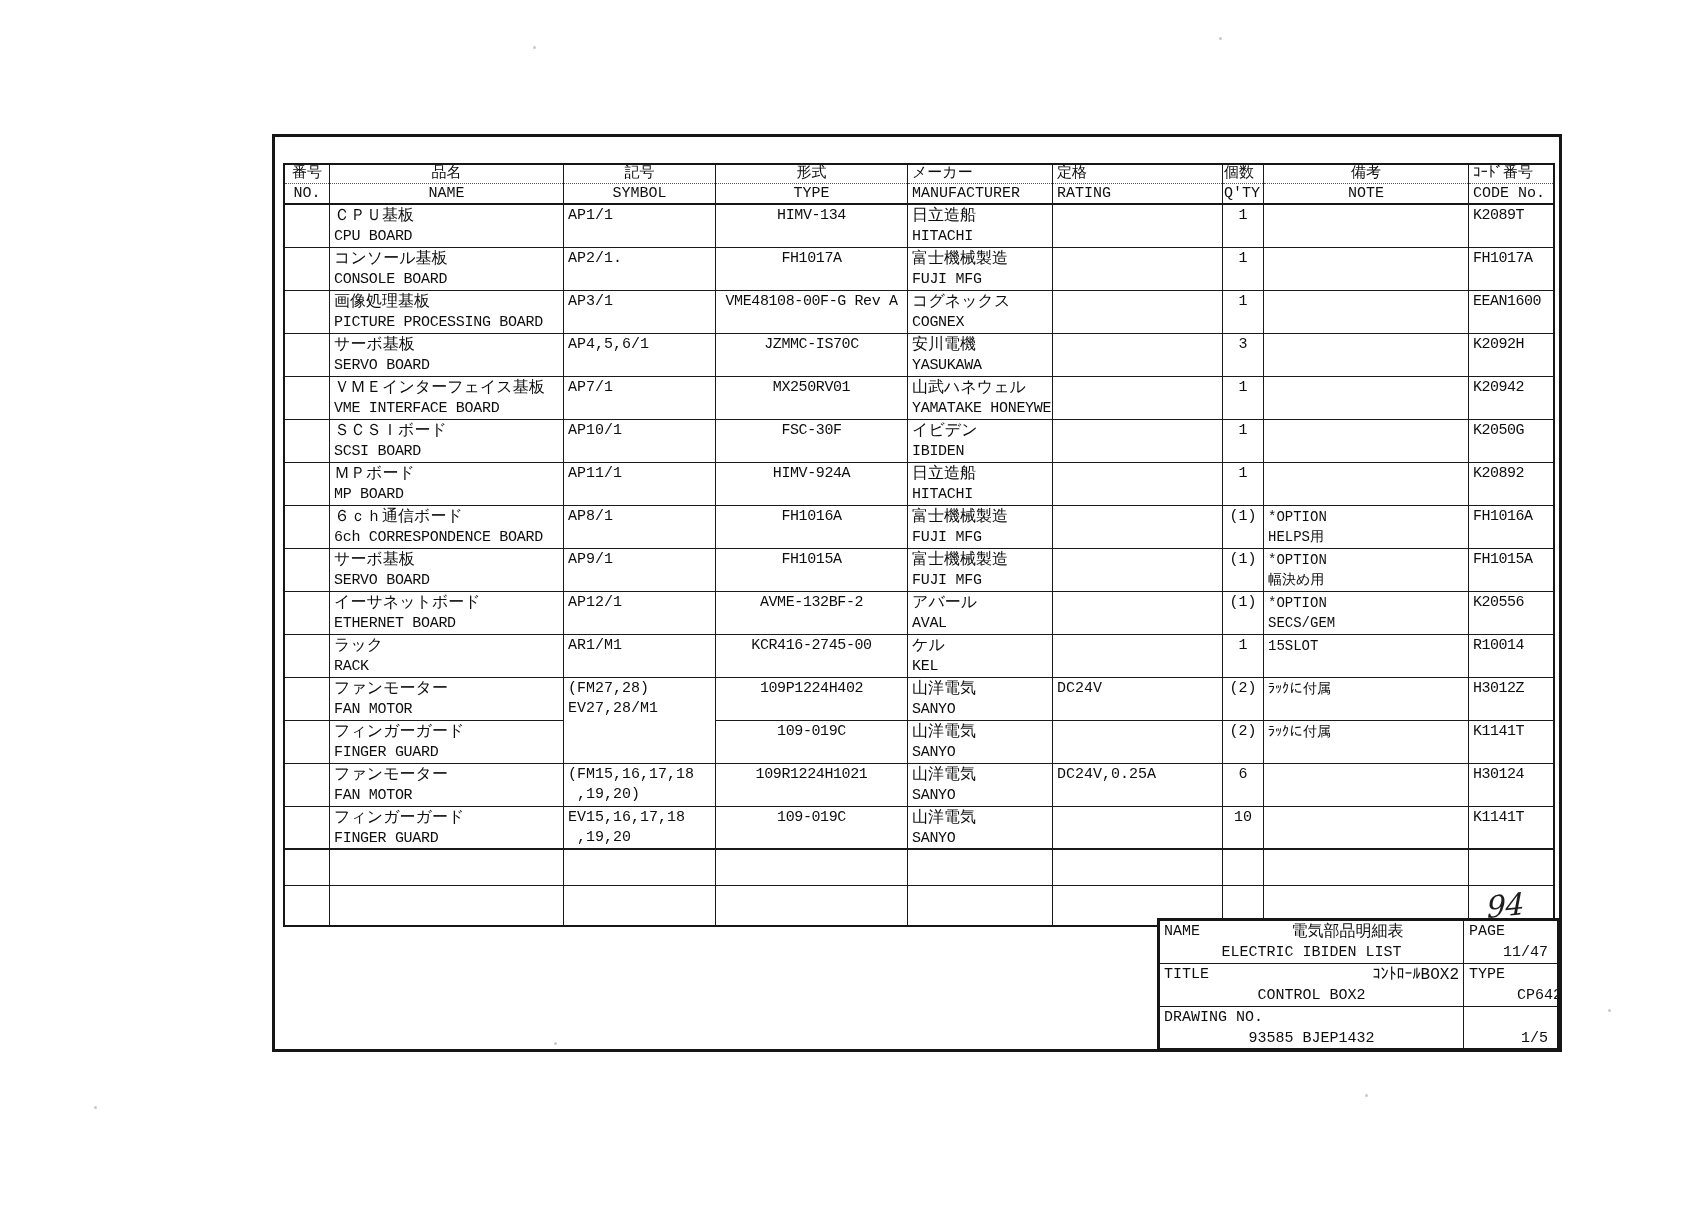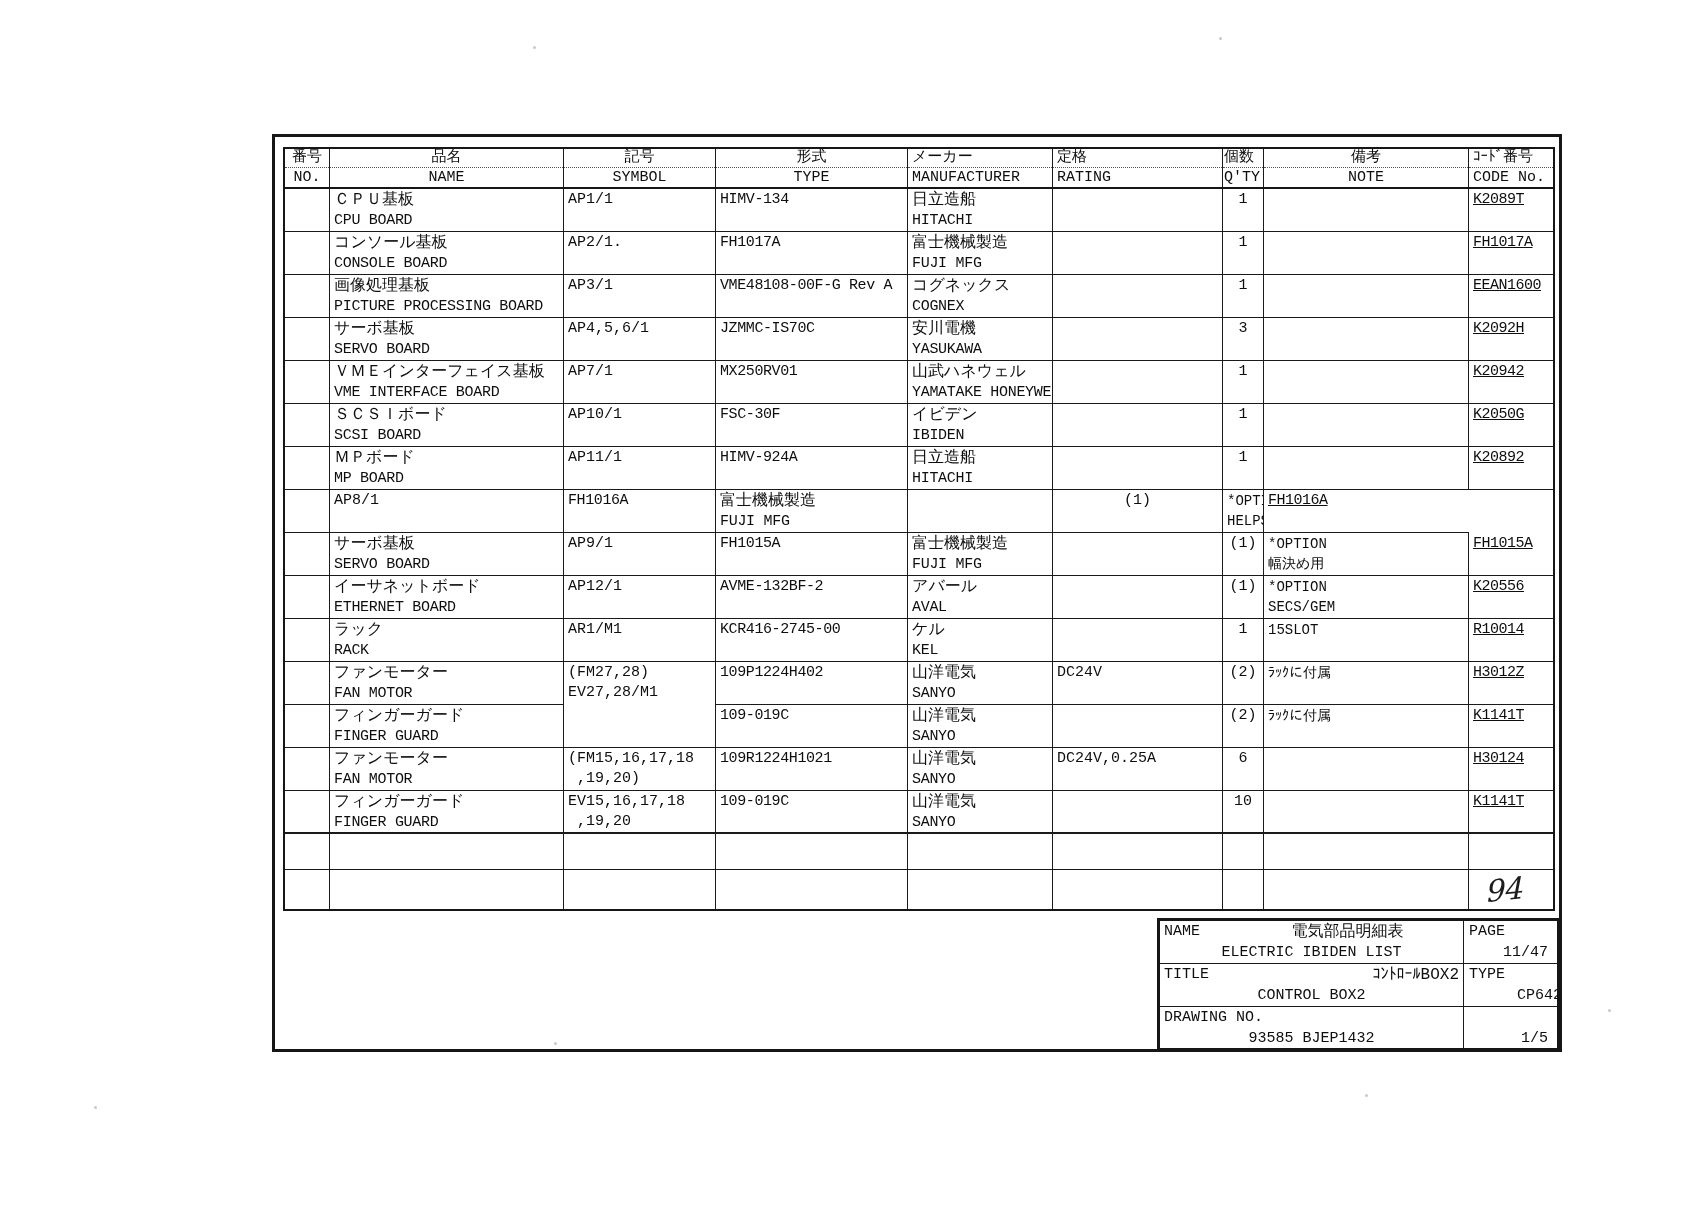--- a/index.html
+++ b/index.html
@@ -16,21 +16,21 @@
   .drawing-frame {
     position: absolute;
     left: 272px; top: 134px;
     width: 1290px; height: 918px;
     border: 3px solid #161616;
   }
 
   
   .parts-table {
     position: absolute;
-    left: 283px; top: 147px;
+    left: 283px; top: 163px;
     border: 2px solid #161616;
     background: #fff;
   }
   .cols9 {
     display: grid;
     grid-template-columns: 45px 234px 152px 192px 145px 170px 41px 205px 84px;
   }
 
   .thead { height: 40px; border-bottom: 2px solid #161616; }
   .hcell {
@@ -56,25 +56,25 @@
   .trow { height: 43px; }
   .cell {
     border-right: 1px solid #1a1a1a;
     border-bottom: 1px solid #1a1a1a;
     overflow: hidden;
     padding: 1px 4px 0 4px;
     font-size: 15px;
     line-height: 20px;
     white-space: nowrap;
   }
-  .cell:last-child { border-right: none; text-decoration: underline; }
+  .cell:last-child { border-right: none; }
   .cell .jp { font-size: 16px; line-height: 21px; height: 21px; white-space: nowrap; }
   .cell .en { font-size: 15px; line-height: 19px; white-space: nowrap; letter-spacing: -0.3px; }
   .c-sym, .c-note { white-space: pre-line; line-height: 20px; }
-  .c-type { letter-spacing: -0.4px; }
+  .c-type { letter-spacing: -0.4px; text-align: center; }
   .c-qty { text-align: center; padding: 1px 1px 0 1px; }
   .c-note { font-size: 14px; }
   .c-code { letter-spacing: -0.5px; }
 
   
   .tbody .trow:nth-of-type(12) .c-sym { border-bottom: none; }
   
   .tbody .trow:nth-of-type(15) .cell { border-bottom-width: 2px; }
   
   .tbody .trow:nth-of-type(16) { height: 36px; }
@@ -304,20 +304,24 @@
           <div class="en">HITACHI</div>
         </div>
         <div class="cell c-rating"></div>
         <div class="cell c-qty">1</div>
         <div class="cell c-note"></div>
         <div class="cell c-code"><span>K20892</span><span class="hand"></span></div>
       </div>
 
       <div class="trow cols9">
         <div class="cell c-no"></div>
+        <div class="cell c-name">
+          <div class="jp">６ｃｈ通信ボード</div>
+          <div class="en">6ch CORRESPONDENCE BOARD</div>
+        </div>
         <div class="cell c-sym">AP8/1</div>
         <div class="cell c-type">FH1016A</div>
         <div class="cell c-mfr">
           <div class="jp">富士機械製造</div>
           <div class="en">FUJI MFG</div>
         </div>
         <div class="cell c-rating"></div>
         <div class="cell c-qty">(1)</div>
         <div class="cell c-note">*OPTION
 HELPS用</div>

